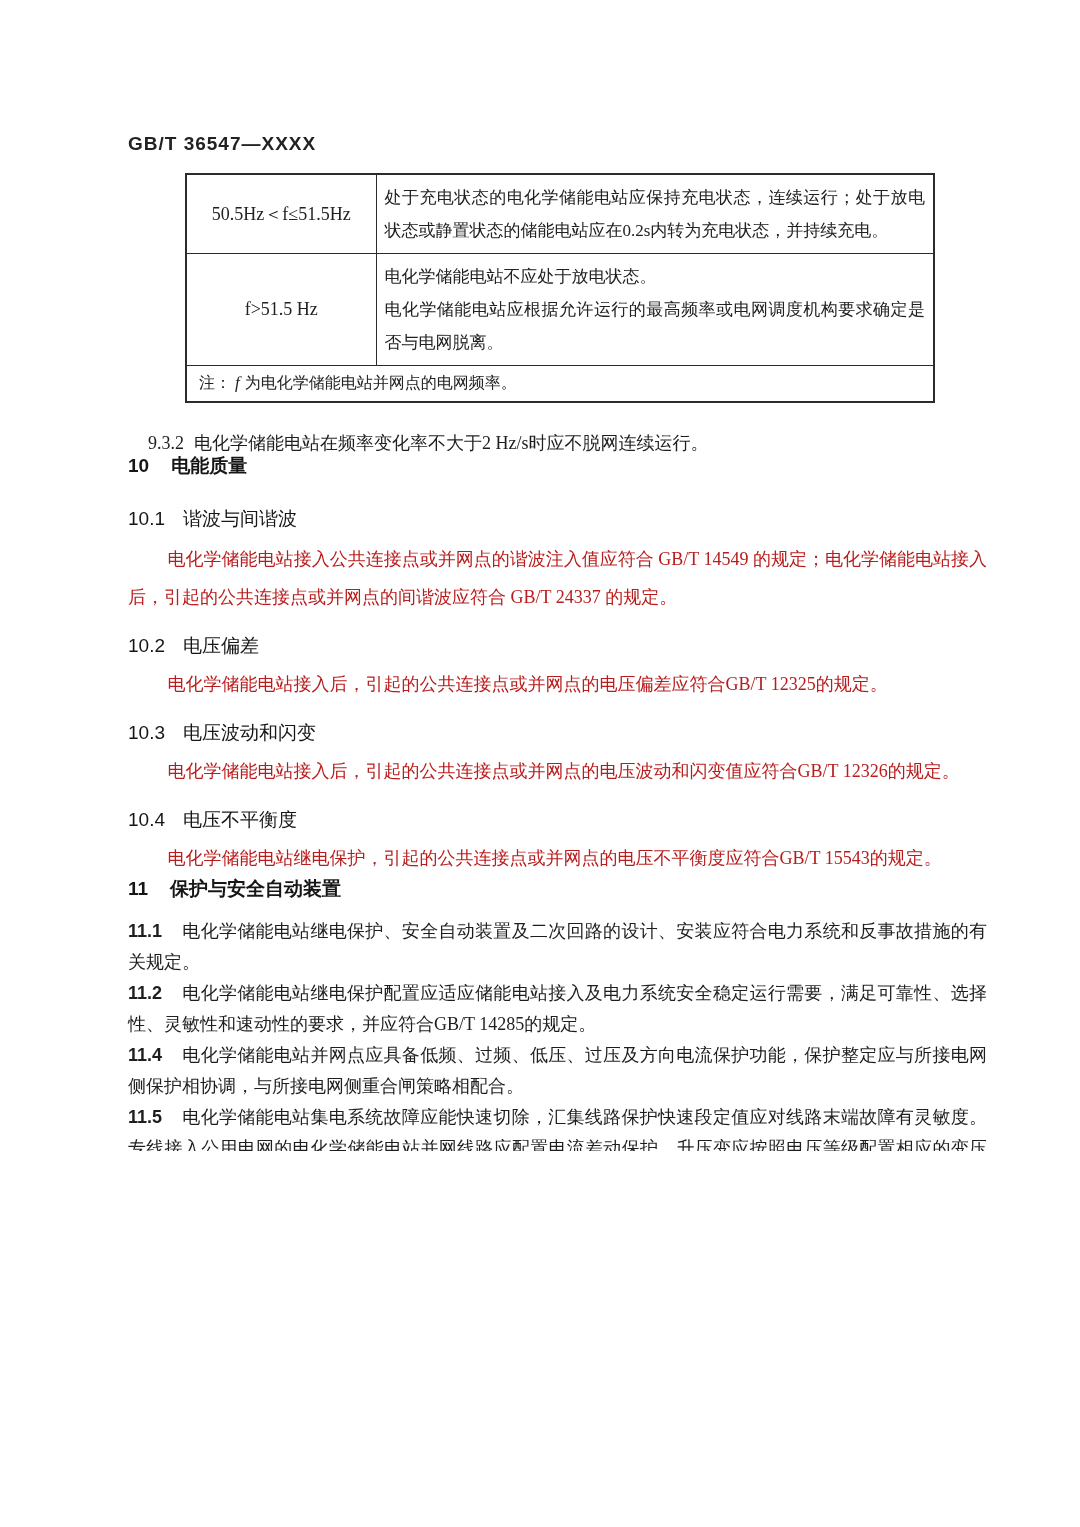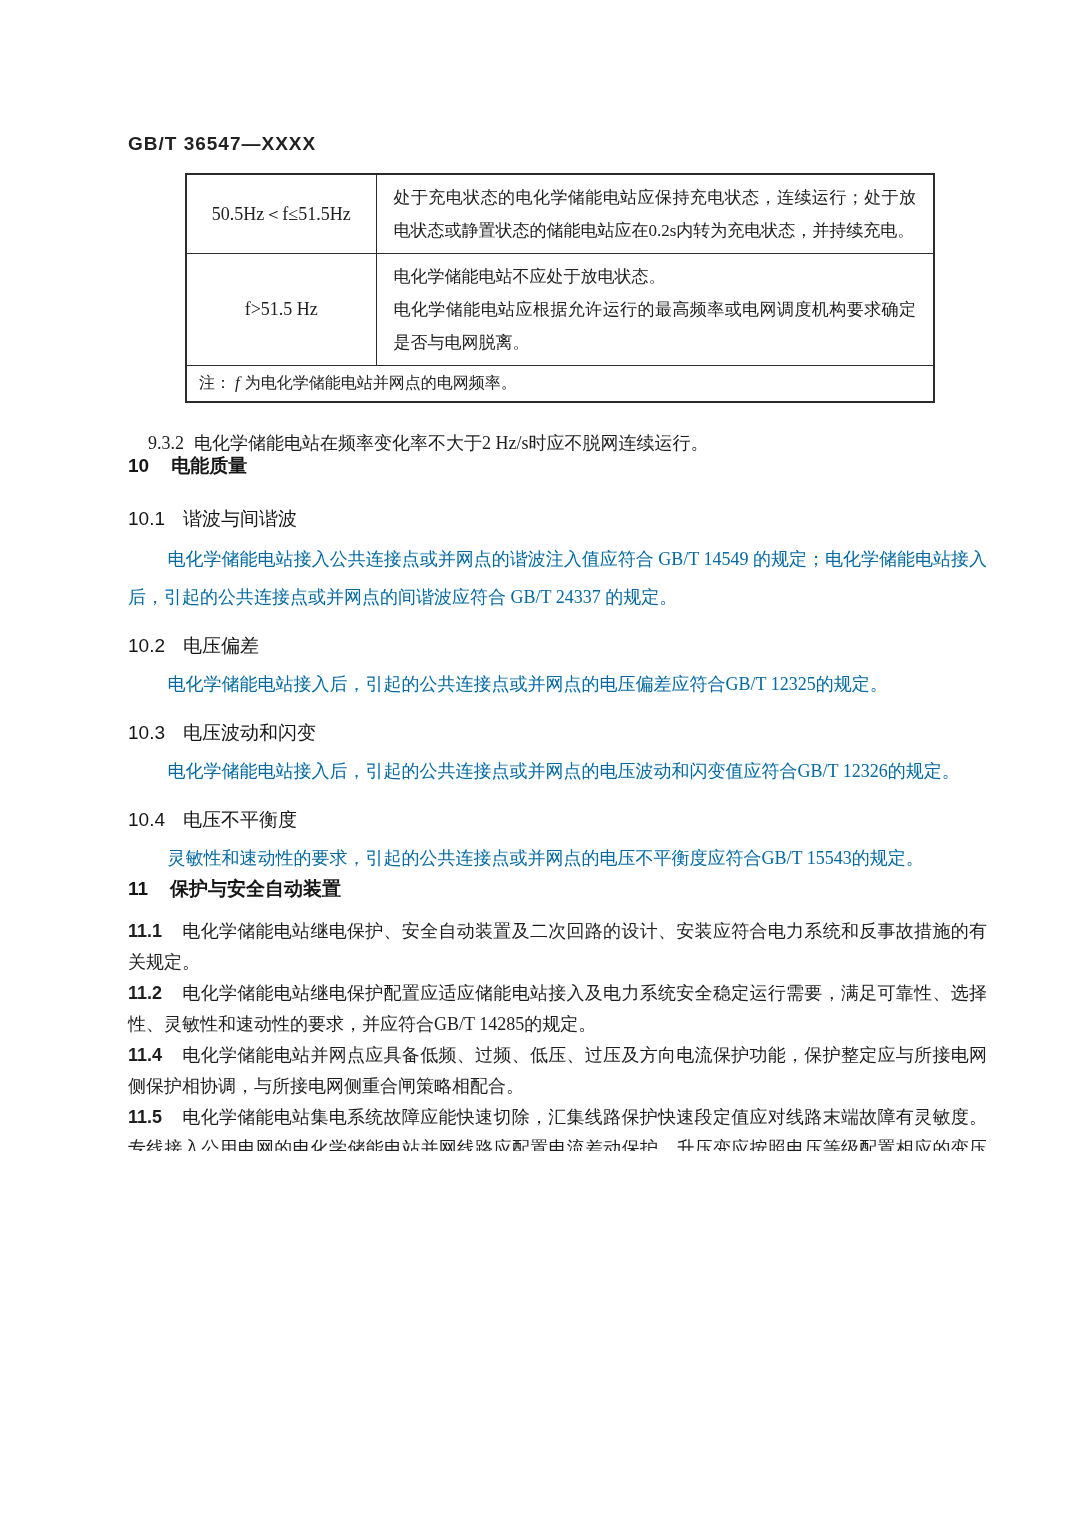--- a/index.html
+++ b/index.html
@@ -42,21 +42,21 @@
   table.freq-table { border-width: 2px; }
   td.cond-cell {
     width: 190px;
     text-align: center;
     vertical-align: middle;
     font-size: 18px;
     padding: 4px 6px;
   }
   td.req-cell {
     vertical-align: middle;
-    padding: 6px 17px;
+    padding: 6px 8px;
     line-height: 33px;
     text-align: justify;
   }
   td.req-cell p { margin: 0; }
   tr.row-1 td.req-cell { height: 66px; }
   tr.row-2 td.req-cell { height: 98px; }
   td.note-cell {
     height: 36px;
     padding: 4px 12px;
     font-size: 16px;
@@ -94,21 +94,21 @@
   }
   h3.sub-heading.first-sub { margin-top: 30px; }
   h3.sub-heading .h-num { margin-right: 18px; }
   
   p.body-para {
     margin-top: 8px;
     font-size: 18px;
     line-height: 38px;
     text-indent: 2.2em;
     text-align: justify;
-    color: #0369a1;
+    color: #b91c1c;
   }
   p.body-para.two-line { margin-top: 10px; }
   
   .clauses11 { margin-top: 16px; }
   p.clause11 {
     font-size: 18px;
     line-height: 31px;
     text-align: justify;
     color: #1e1e1e;
   }
@@ -174,21 +174,21 @@
   <p class="body-para">电化学储能电站接入后，引起的公共连接点或并网点的电压偏差应符合GB/T 12325的规定。</p>
 
   <h3 class="sub-heading">
     <span class="h-num">10.3</span><span>电压波动和闪变</span>
   </h3>
   <p class="body-para">电化学储能电站接入后，引起的公共连接点或并网点的电压波动和闪变值应符合GB/T 12326的规定。</p>
 
   <h3 class="sub-heading">
     <span class="h-num">10.4</span><span>电压不平衡度</span>
   </h3>
-  <p class="body-para">灵敏性和速动性的要求，引起的公共连接点或并网点的电压不平衡度应符合GB/T 15543的规定。</p>
+  <p class="body-para">电化学储能电站继电保护，引起的公共连接点或并网点的电压不平衡度应符合GB/T 15543的规定。</p>
 
 
   <h2 class="chapter-heading">
     <span class="h-num">11</span><span>保护与安全自动装置</span>
   </h2>
 
   <div class="clauses11">
     <p class="clause11">
       <span class="clause-num">11.1</span><span>电化学储能电站继电保护、安全自动装置及二次回路的设计、安装应符合电力系统和反事故措施的有关规定。</span>
     </p>

